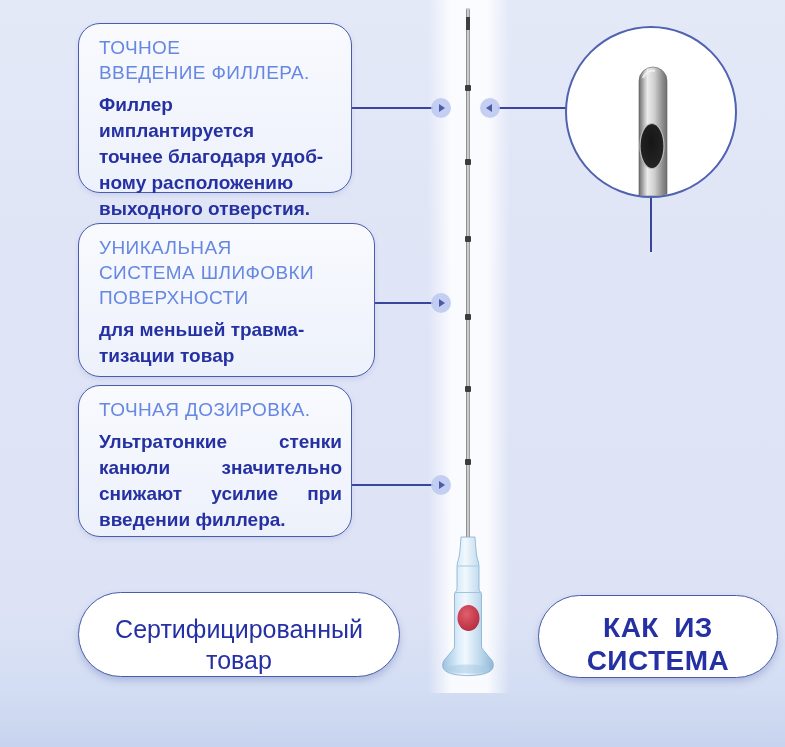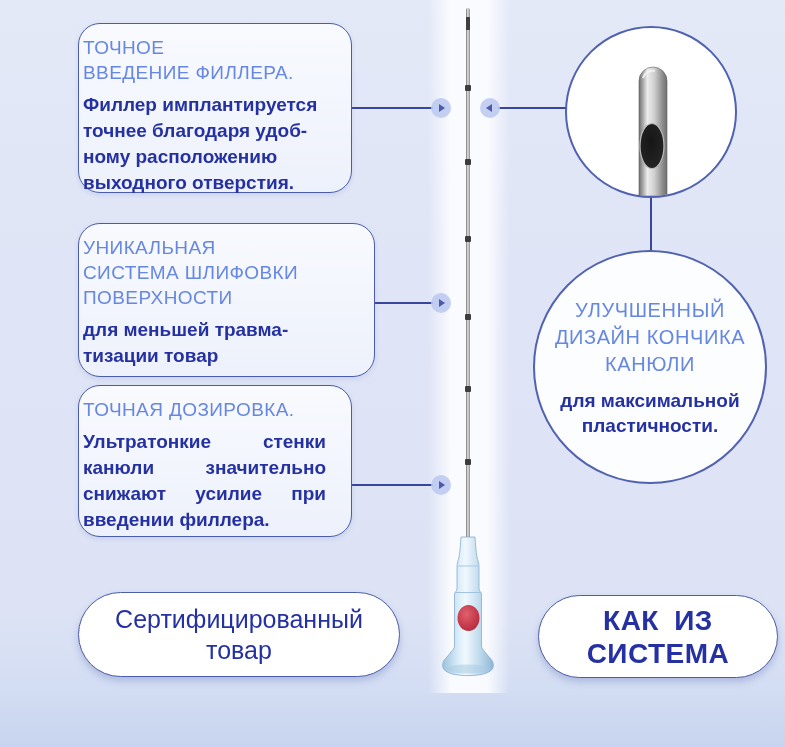--- a/index.html
+++ b/index.html
@@ -14,21 +14,21 @@
   .strip{
     position:absolute;left:428px;top:0;width:82px;height:693px;
     background:linear-gradient(90deg, rgba(255,255,255,0) 0%, rgba(252,253,255,0.92) 28%, rgba(252,253,255,0.92) 72%, rgba(255,255,255,0) 100%);
   }
   
   .panel{
     position:absolute;box-sizing:border-box;
     background:linear-gradient(180deg,#f8fafe 0%, #edf1fb 100%);
     border:1.6px solid var(--panel_border);
     border-radius:22px;
-    padding:11px 4px;
+    padding:11px 20px;
     box-shadow:0 2px 5px rgba(120,140,200,0.22);
   }
   .panel-title{
     font-size:19px;line-height:25px;color:var(--title_blue);
     white-space:pre-line;letter-spacing:0.4px;font-weight:normal;
   }
   .panel-body{
     font-size:19px;line-height:26px;color:var(--text_navy);
     font-weight:bold;white-space:pre-line;margin-top:7px;
   }
@@ -65,21 +65,21 @@
     position:absolute;left:466px;top:8px;width:4px;height:533px;
     background:linear-gradient(90deg,#6f6f6f,#e2e2e2 45%,#8a8a8a);
     border-radius:2px 2px 0 0;
   }
   .needle-tip-band{position:absolute;left:466px;top:17px;width:4px;height:13px;background:#3f3f3f;}
   .mark{position:absolute;left:465px;width:6px;height:6px;background:var(--needle_dark);border-radius:1px;}
   
   .pill{
     position:absolute;box-sizing:border-box;background:#ffffff;
     border:1.8px solid var(--panel_border);
-    display:flex;align-items:center;justify-content:center;text-align:center;
+    display:flex;align-items:flex-end;justify-content:center;text-align:center;
     color:var(--text_navy);white-space:pre-line;
     box-shadow:0 4px 7px rgba(110,130,190,0.38);
   }
   #cert-pill{left:78px;top:592px;width:322px;height:85px;border-radius:43px;font-size:25px;line-height:31px;}
   #cosmos-pill{left:538px;top:595px;width:240px;height:83px;border-radius:42px;font-size:28px;line-height:33px;font-weight:bold;word-spacing:7px;letter-spacing:0.5px;}
   svg{display:block;}
 </style>
 </head>
 <body>
 
@@ -170,27 +170,20 @@
           <stop offset="0.75" stop-color="#262626"></stop>
           <stop offset="1" stop-color="#3a3a3a"></stop>
         </radialGradient>
       </defs>
       <path d="M72,168 L72,53 A14,14 0 0 1 100,53 L100,168 Z" fill="url(#metalG)" stroke="#5f5f5f" stroke-width="0.6"></path>
       <ellipse cx="85" cy="118" rx="12" ry="22.5" fill="url(#holeG)" stroke="#b9b9b9" stroke-width="1.2"></ellipse>
       <path d="M76,50 A10,10 0 0 1 88,43" fill="none" stroke="#f5f5f5" stroke-width="2.2" opacity="0.8"></path>
     </svg>
   </div>
 
-  <div class="circle" id="design-circle">
-    <div class="circle-title">УЛУЧШЕННЫЙ
-ДИЗАЙН КОНЧИКА
-КАНЮЛИ</div>
-    <div class="circle-body">для максимальной
-пластичности.</div>
-  </div>
 
   <div class="pill" id="cert-pill">
     <span>Сертифицированный
 товар</span>
   </div>
 
   <div class="pill" id="cosmos-pill">
     <span>КАК ИЗ
 СИСТЕМА</span>
   </div>

